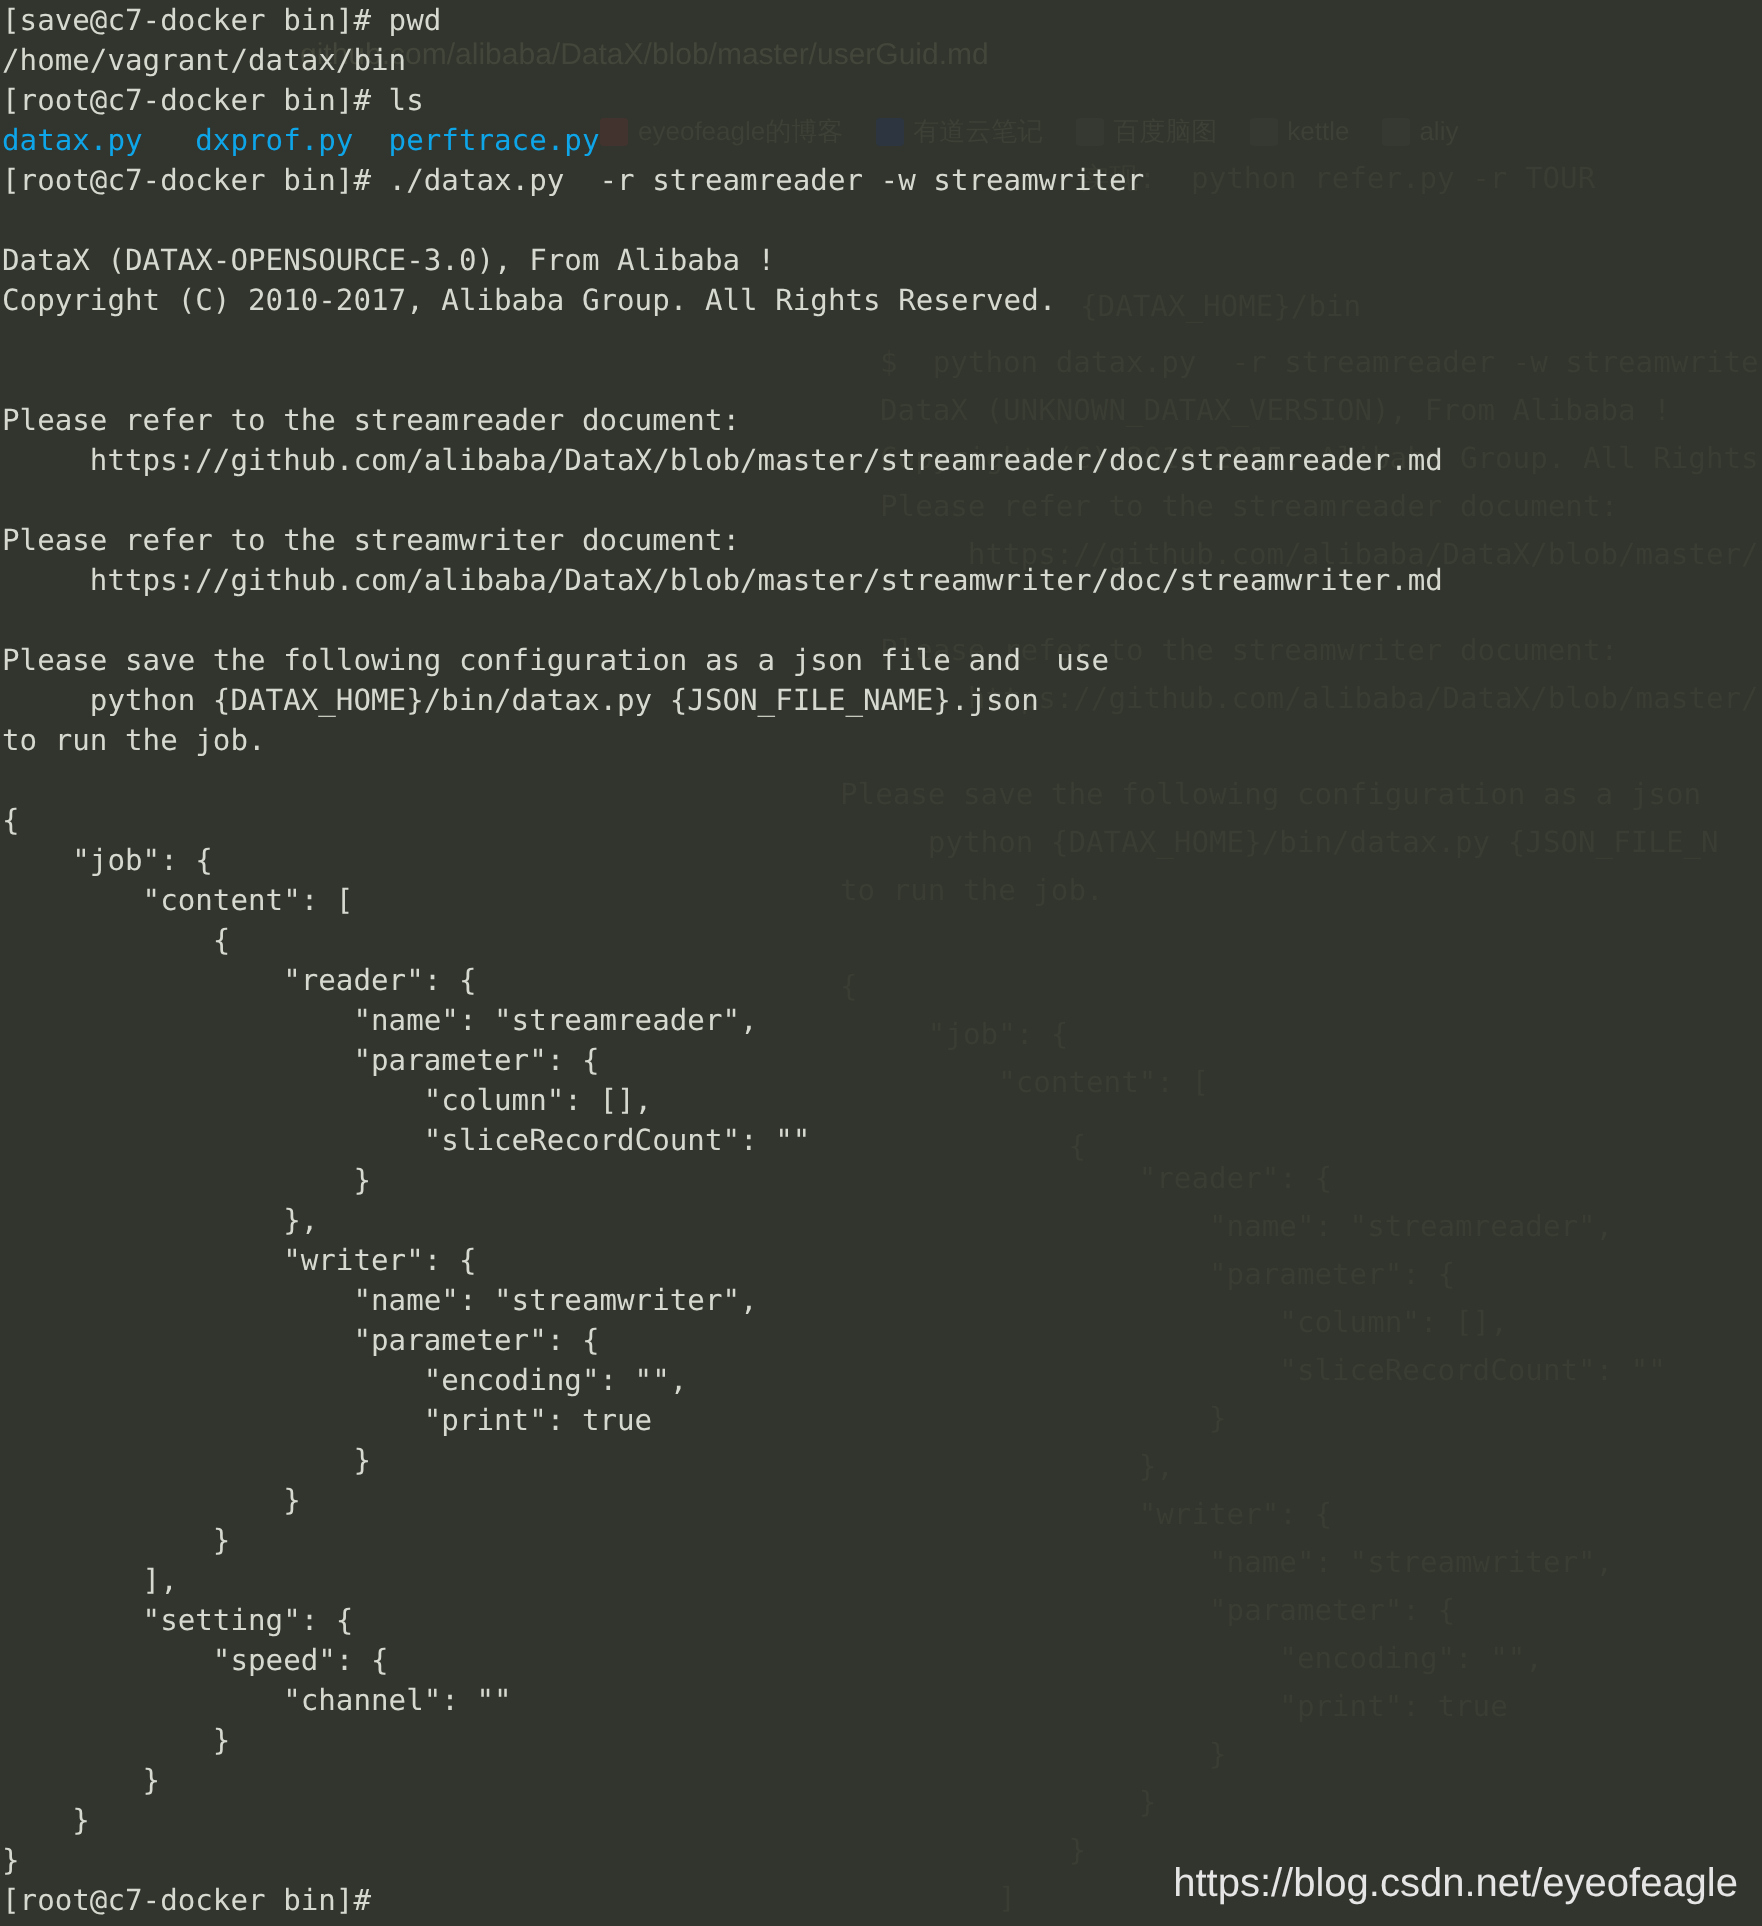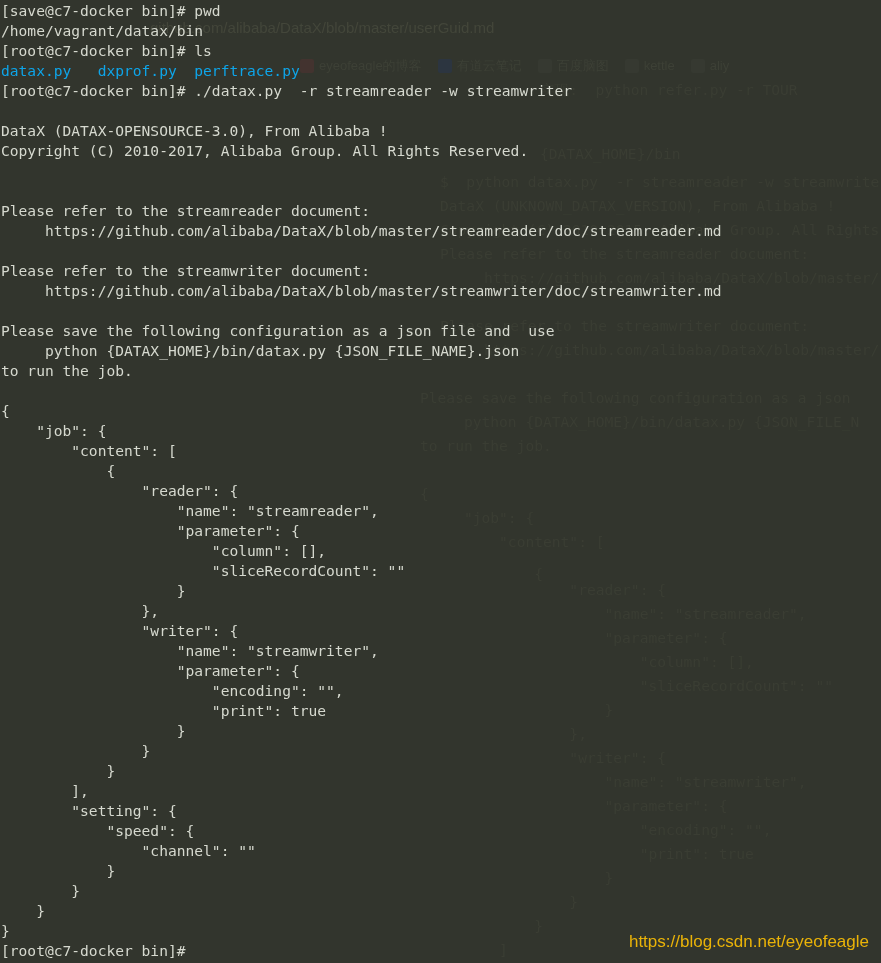--- a/index.html
+++ b/index.html
@@ -84,22 +84,22 @@
     height: 20px;
   }
   .line.green { color: #0ea5e9; }
   .line.blank { color: transparent; }
   #watermark {
     position: absolute;
     right: 12px;
     bottom: 11px;
     z-index: 3;
     font-family: "Liberation Sans", sans-serif;
-    font-size: 17px;
-    color: #eab308;
+    font-size: 20px;
+    color: #e5e5e5;
     white-space: pre;
   }
 </style>
 </head>
 <body>
 
 <div id="terminal">
 
   <div id="ghost-layer">
     <div id="ghost-url">github.com/alibaba/DataX/blob/master/userGuid.md</div>

